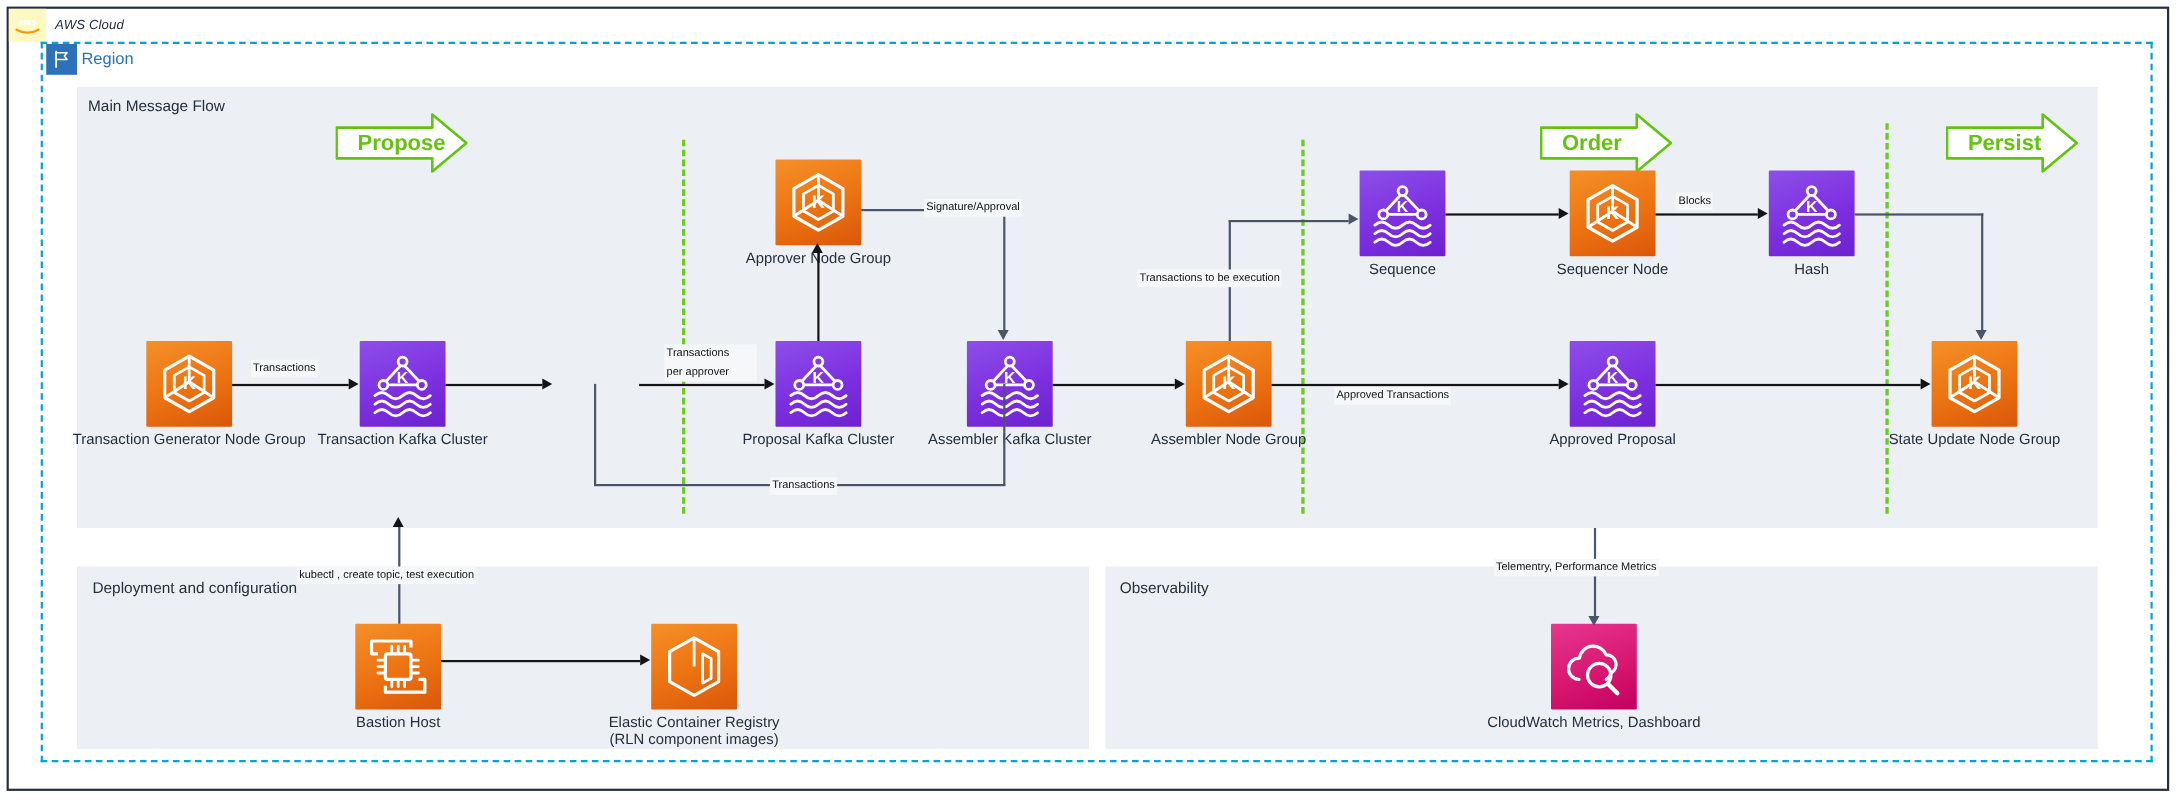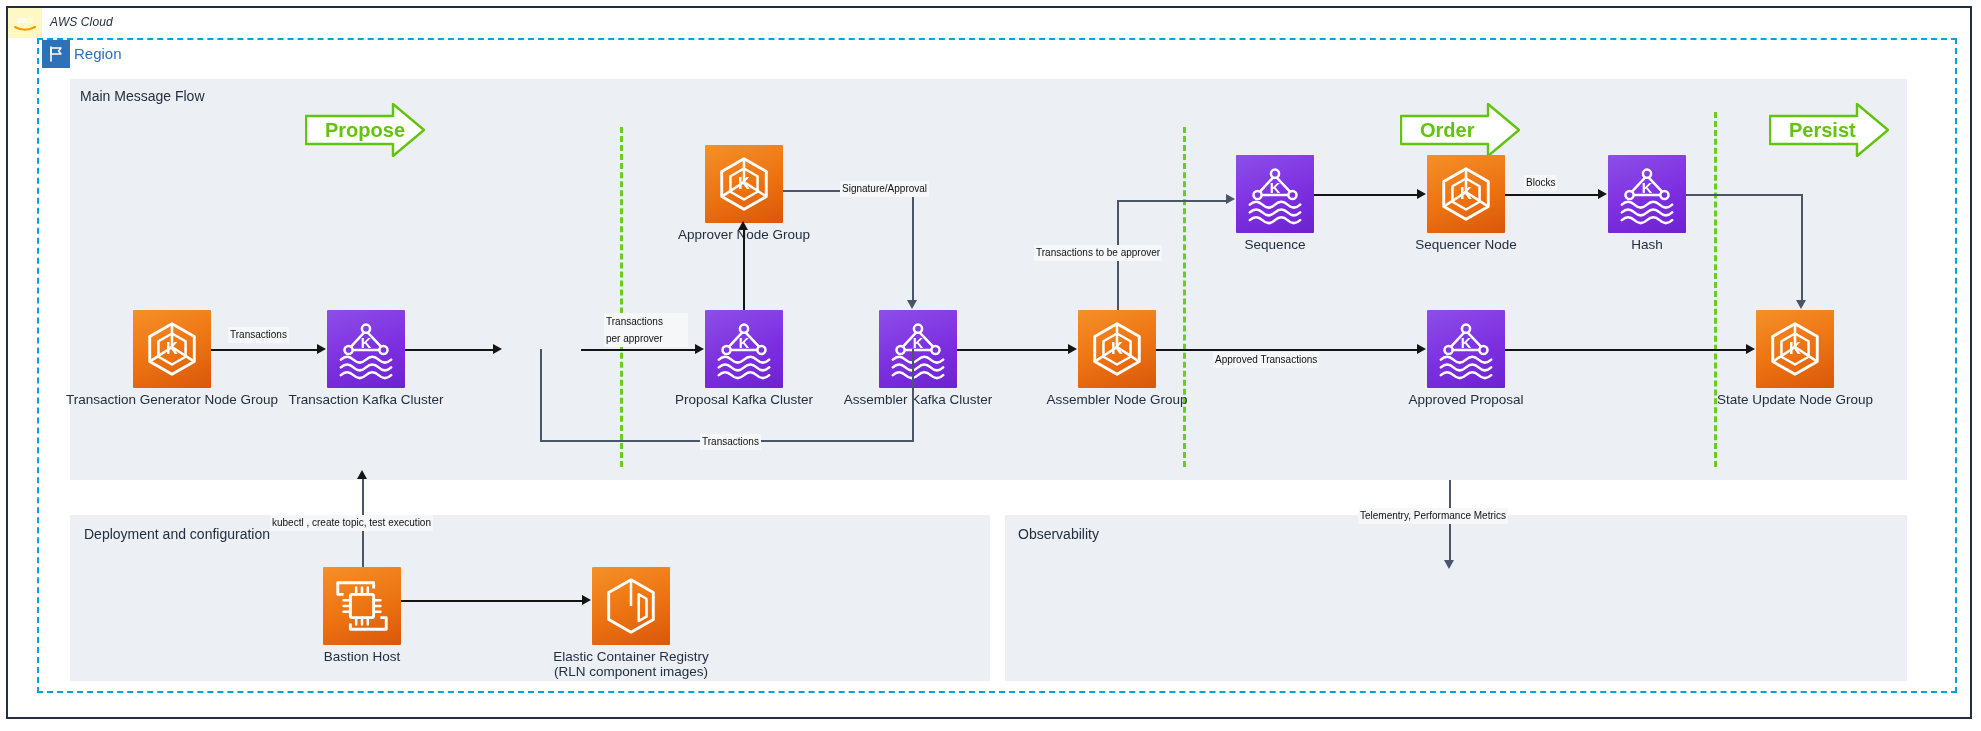--- a/index.html
+++ b/index.html
@@ -269,20 +269,28 @@
   <div class="node" style="left:592px;top:567px;">
     <div class="tile orange">
         <svg width="62" height="62">
           <use href="#sym-ecr"></use>
         </svg>
       </div>
     <div class="node-label">Elastic Container Registry</div>
     <div class="node-label" style="top:97px;">(RLN component images)</div>
   </div>
 
+  <div class="node" style="left:1410px;top:567px;">
+    <div class="tile pink">
+        <svg width="62" height="62">
+          <use href="#sym-cloudwatch"></use>
+        </svg>
+      </div>
+    <div class="node-label">CloudWatch Metrics, Dashboard</div>
+  </div>
 
   <div class="edge h" style="left:211px;top:349px;width:106px;"></div>
   <div class="arrowhead ah-right" style="left:317px;top:344px;"></div>
   <div class="edge-label" style="left:228px;top:327px;">Transactions</div>
 
   <div class="edge h" style="left:405px;top:349px;width:88px;"></div>
   <div class="arrowhead ah-right" style="left:493px;top:344px;"></div>
 
   <div class="edge h" style="left:581px;top:349px;width:114px;"></div>
   <div class="arrowhead ah-right" style="left:695px;top:344px;"></div>
@@ -303,21 +311,21 @@
   <div class="arrowhead ah-right" style="left:1068px;top:344px;"></div>
 
   <div class="edge v grey" style="left:540px;top:349px;height:92px;"></div>
   <div class="edge h grey" style="left:540px;top:440px;width:374px;"></div>
   <div class="edge v grey" style="left:912px;top:349px;height:92px;"></div>
   <div class="edge-label" style="left:700px;top:434px;">Transactions</div>
 
   <div class="edge v grey" style="left:1117px;top:200px;height:110px;"></div>
   <div class="edge h grey" style="left:1117px;top:200px;width:109px;"></div>
   <div class="arrowhead ah-right grey" style="left:1226px;top:194px;"></div>
-  <div class="edge-label" style="left:1034px;top:245px;">Transactions to be approver</div>
+  <div class="edge-label" style="left:1034px;top:245px;">Transactions to be execution</div>
 
   <div class="edge h" style="left:1314px;top:194px;width:103px;"></div>
   <div class="arrowhead ah-right" style="left:1417px;top:189px;"></div>
 
   <div class="edge h" style="left:1505px;top:194px;width:93px;"></div>
   <div class="arrowhead ah-right" style="left:1598px;top:189px;"></div>
   <div class="edge-label" style="left:1524px;top:175px;">Blocks</div>
 
   <div class="edge h grey" style="left:1686px;top:194px;width:117px;"></div>
   <div class="edge v grey" style="left:1801px;top:194px;height:108px;"></div>

